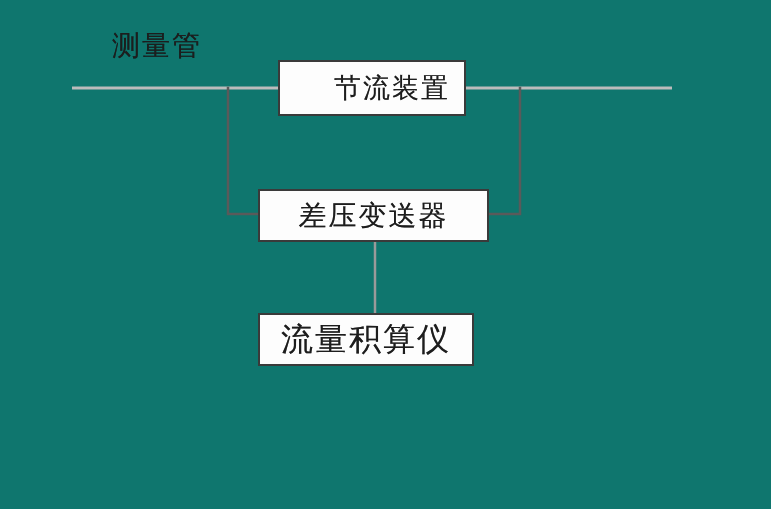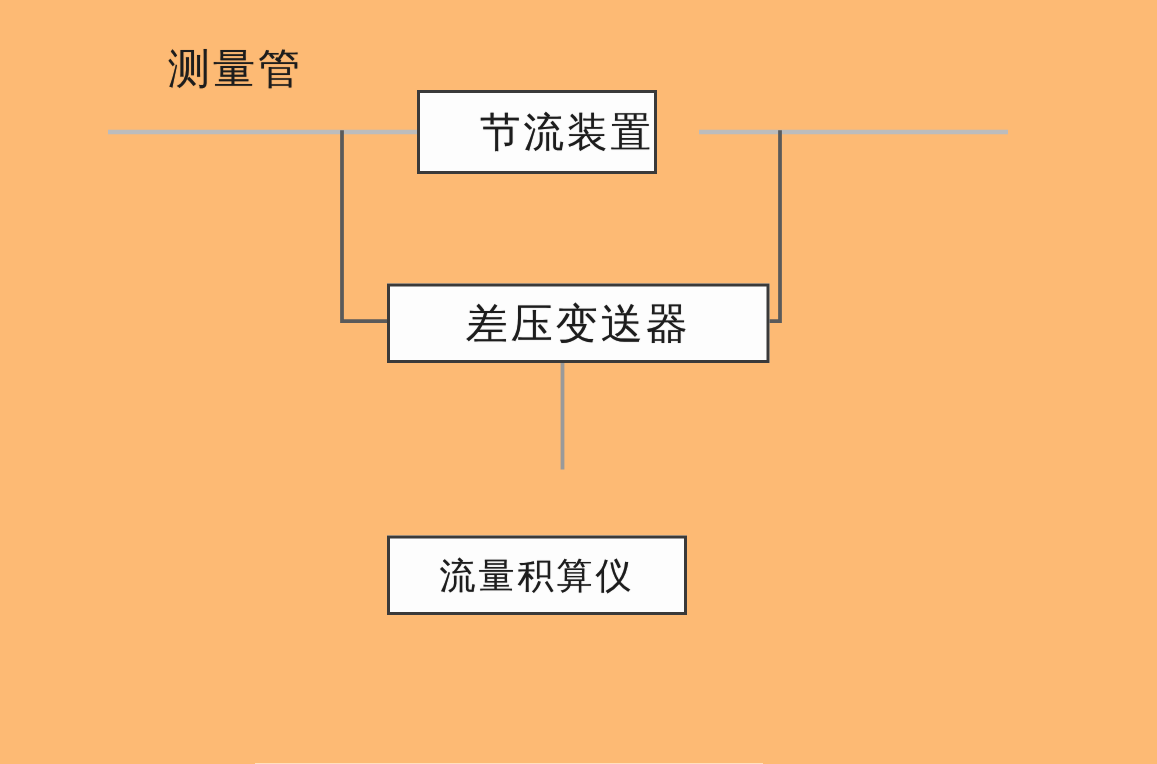--- a/index.html
+++ b/index.html
@@ -8,21 +8,21 @@
     padding: 0;
     background: #ffffff;
   }
   body {
     font-family: "DejaVu Sans", "Liberation Sans", sans-serif;
   }
   #figure-root {
     position: relative;
     width: 771px;
     height: 509px;
-    background: #fdba74;
+    background: #0f766e;
     overflow: hidden;
   }
   #diagram-svg {
     position: absolute;
     left: 0;
     top: 0;
     width: 771px;
     height: 509px;
     display: block;
   }
@@ -35,39 +35,38 @@
     align-items: center;
     justify-content: center;
     color: #1d1d1d;
     letter-spacing: 2px;
     font-weight: 500;
     text-shadow: 0 0 0.6px rgba(0,0,0,0.55);
   }
   #node-orifice {
     left: 278px;
     top: 60px;
-    width: 160px;
+    width: 188px;
     height: 56px;
     font-size: 27px;
     padding-left: 40px;
   }
   #node-transmitter {
     left: 258px;
     top: 189px;
-    width: 255px;
+    width: 231px;
     height: 53px;
     font-size: 28px;
   }
   #node-totalizer {
     left: 258px;
     top: 313px;
-    width: 200px;
+    width: 216px;
     height: 53px;
-    font-size: 24px;
-    margin-top: 44px;
+    font-size: 32px;
   }
   #pipe-label {
     position: absolute;
     left: 112px;
     top: 26px;
     width: 130px;
     height: 40px;
     display: flex;
     align-items: center;
     justify-content: flex-start;

